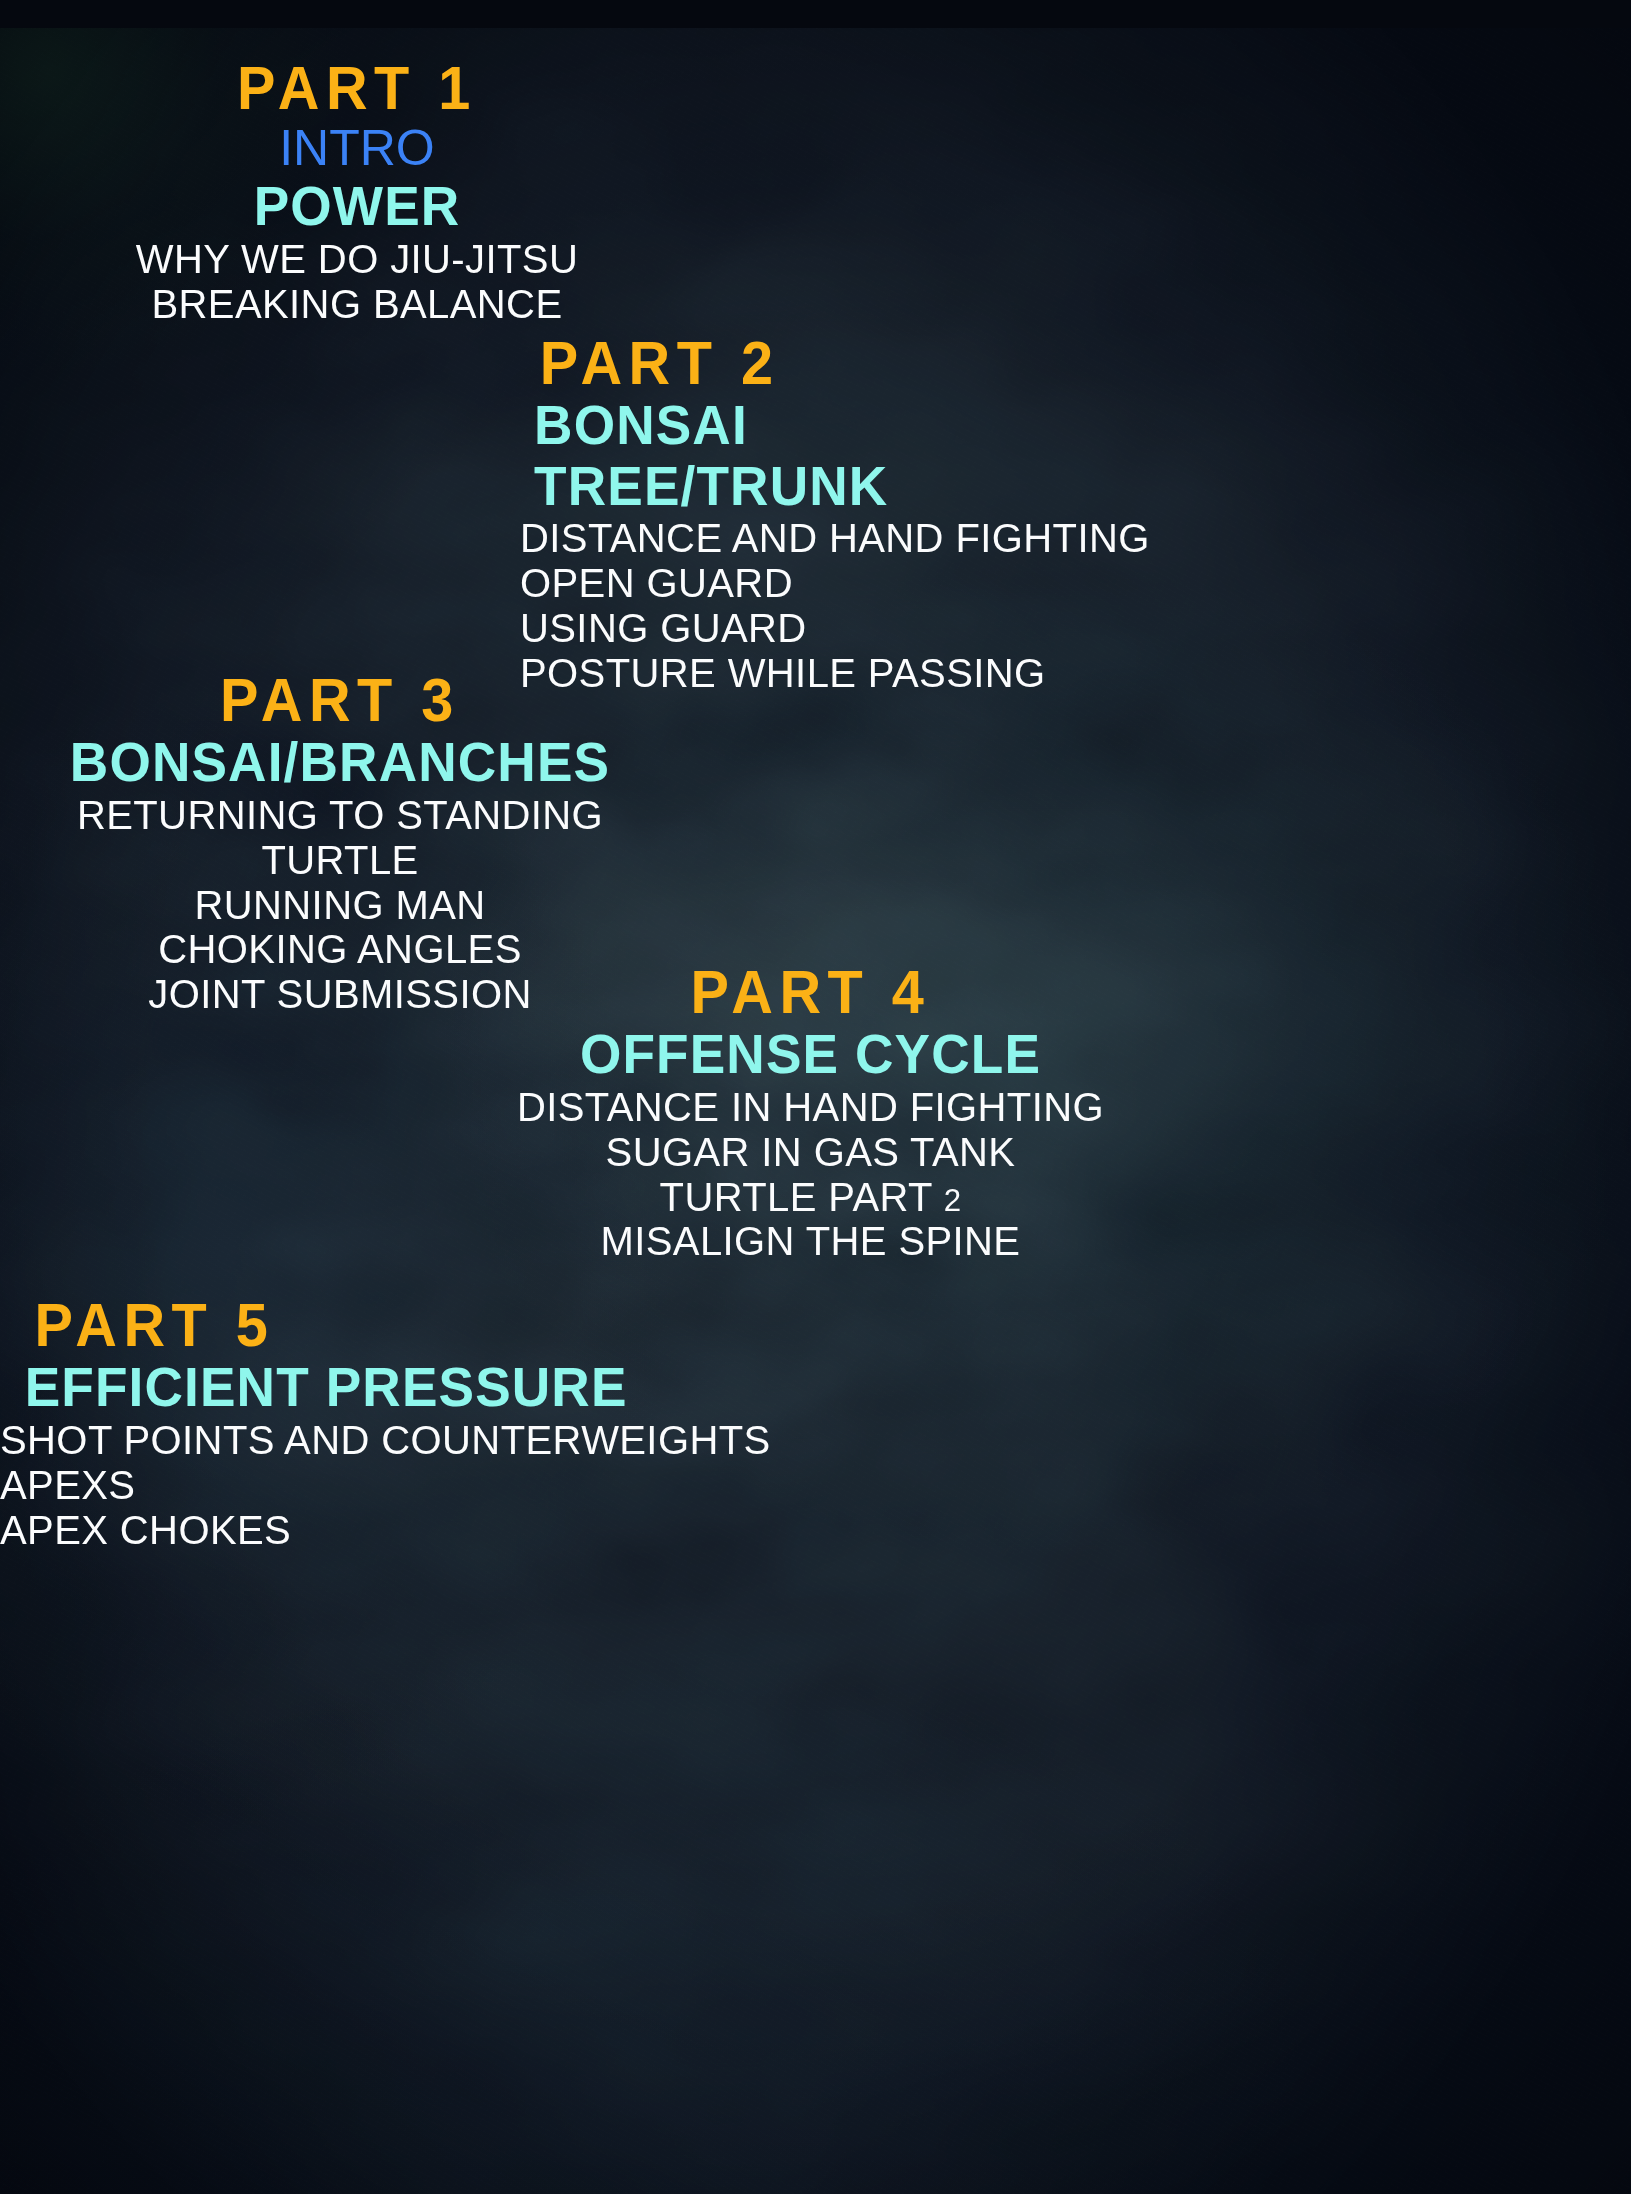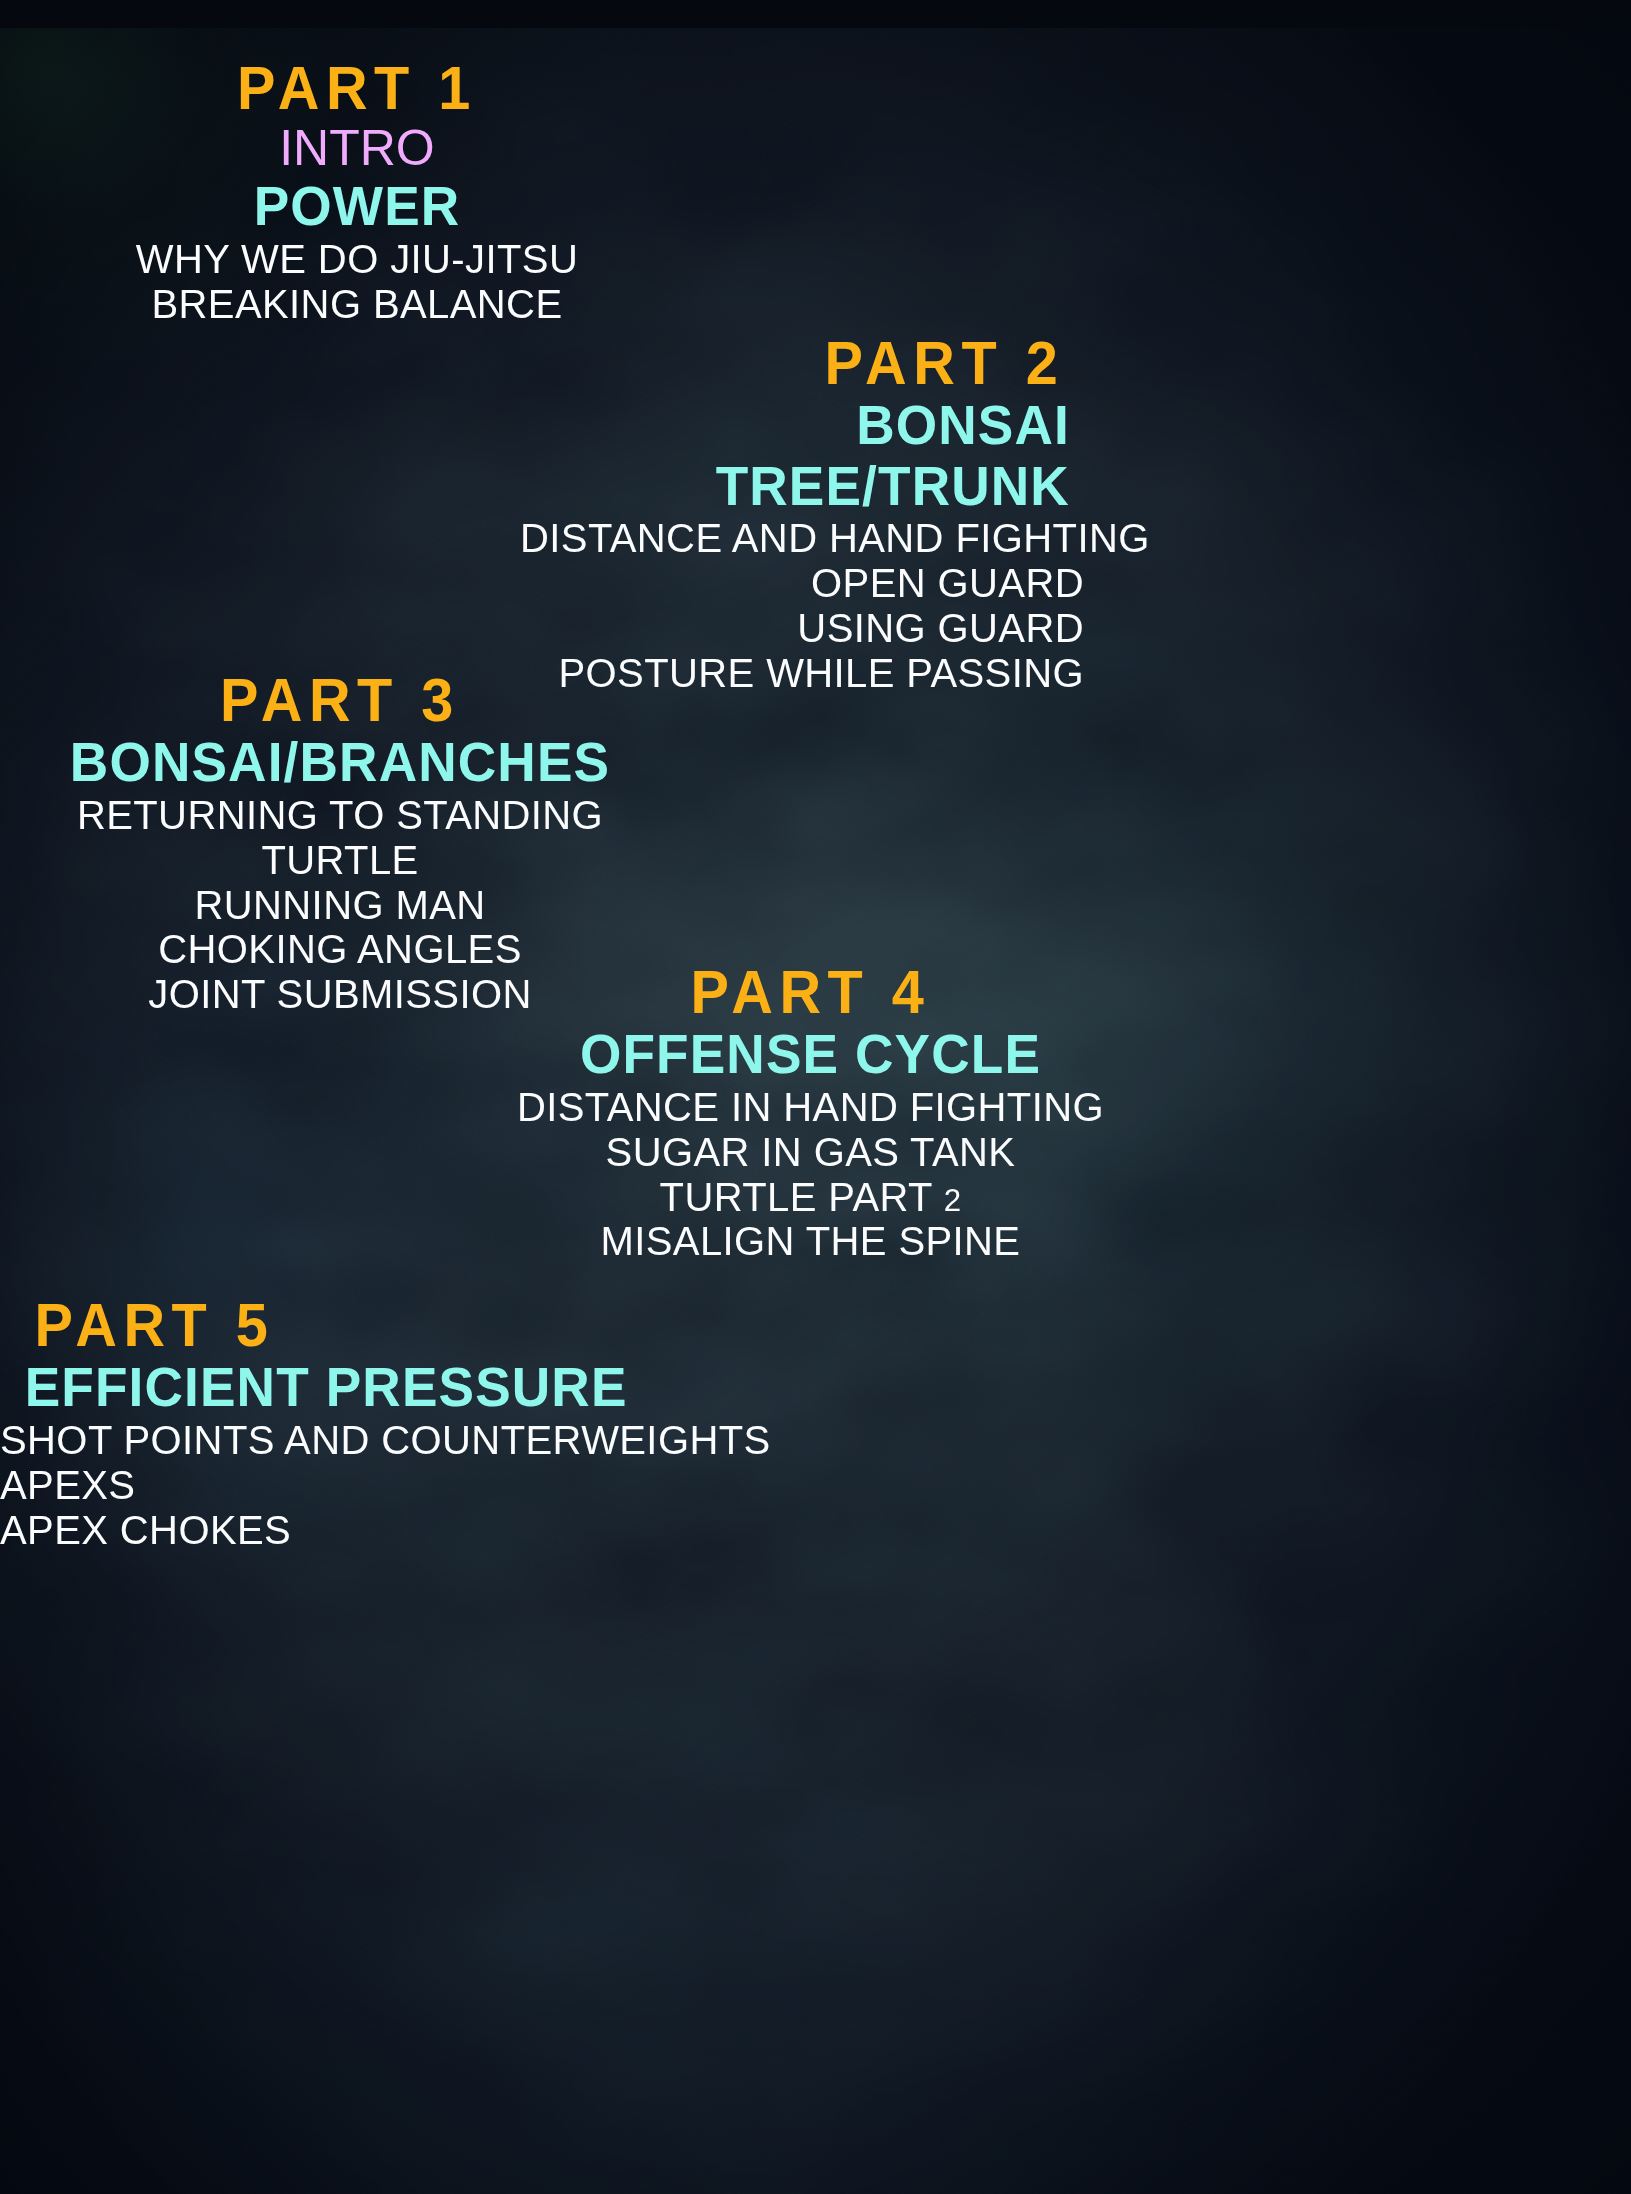--- a/index.html
+++ b/index.html
@@ -102,21 +102,21 @@
   }
   .small-num {
     font-size: 0.78em;
   }
 
   
   #block-1 { top: 28px;   left: 0;    padding-left: 0;     padding-right: 0;    }
   #block-1 .inner { width: 714px; margin-left: 0; text-align: center; }
 
   #block-2 { top: 303px;  left: 0; }
-  #block-2 .inner { width: 1084px; margin-left: 0; margin-right: 0; text-align: right; padding-left: 520px; box-sizing: border-box; }
+  #block-2 .inner { width: 1084px; margin-left: 0; margin-right: 0; text-align: left; padding-left: 520px; box-sizing: border-box; }
 
   #block-3 { top: 640px;  left: 0; }
   #block-3 .inner { width: 680px; margin-left: 0; text-align: center; }
 
   #block-4 { top: 932px;  left: 0; }
   #block-4 .inner { width: 1121px; text-align: center; padding-left: 500px; box-sizing: border-box; }
 
   #block-5 { top: 1265px; left: 0; }
   #block-5 .inner { width: 988px; text-align: left; }
 </style>
@@ -166,21 +166,21 @@
 
   <div class="bg-layer bg-noise"></div>
   <div class="bg-layer bg-vignette"></div>
 
   <div id="content">
 
     <section class="part-block" id="block-1">
       <div class="inner">
         <h2 class="part-title">PART 1</h2>
         <p class="part-lines" style="margin:0;">
-          <span style="display:block;font-weight:400;font-size:50px;line-height:1.12;color:#f0abfc;">INTRO</span>
+          <span style="display:block;font-weight:400;font-size:50px;line-height:1.12;color:#3b82f6;">INTRO</span>
         </p>
         <h3 class="part-subtitle">POWER</h3>
         <ul class="part-lines">
           <li>WHY WE DO JIU-JITSU</li>
           <li>BREAKING BALANCE</li>
         </ul>
       </div>
     </section>
 
     <section class="part-block" id="block-2">

